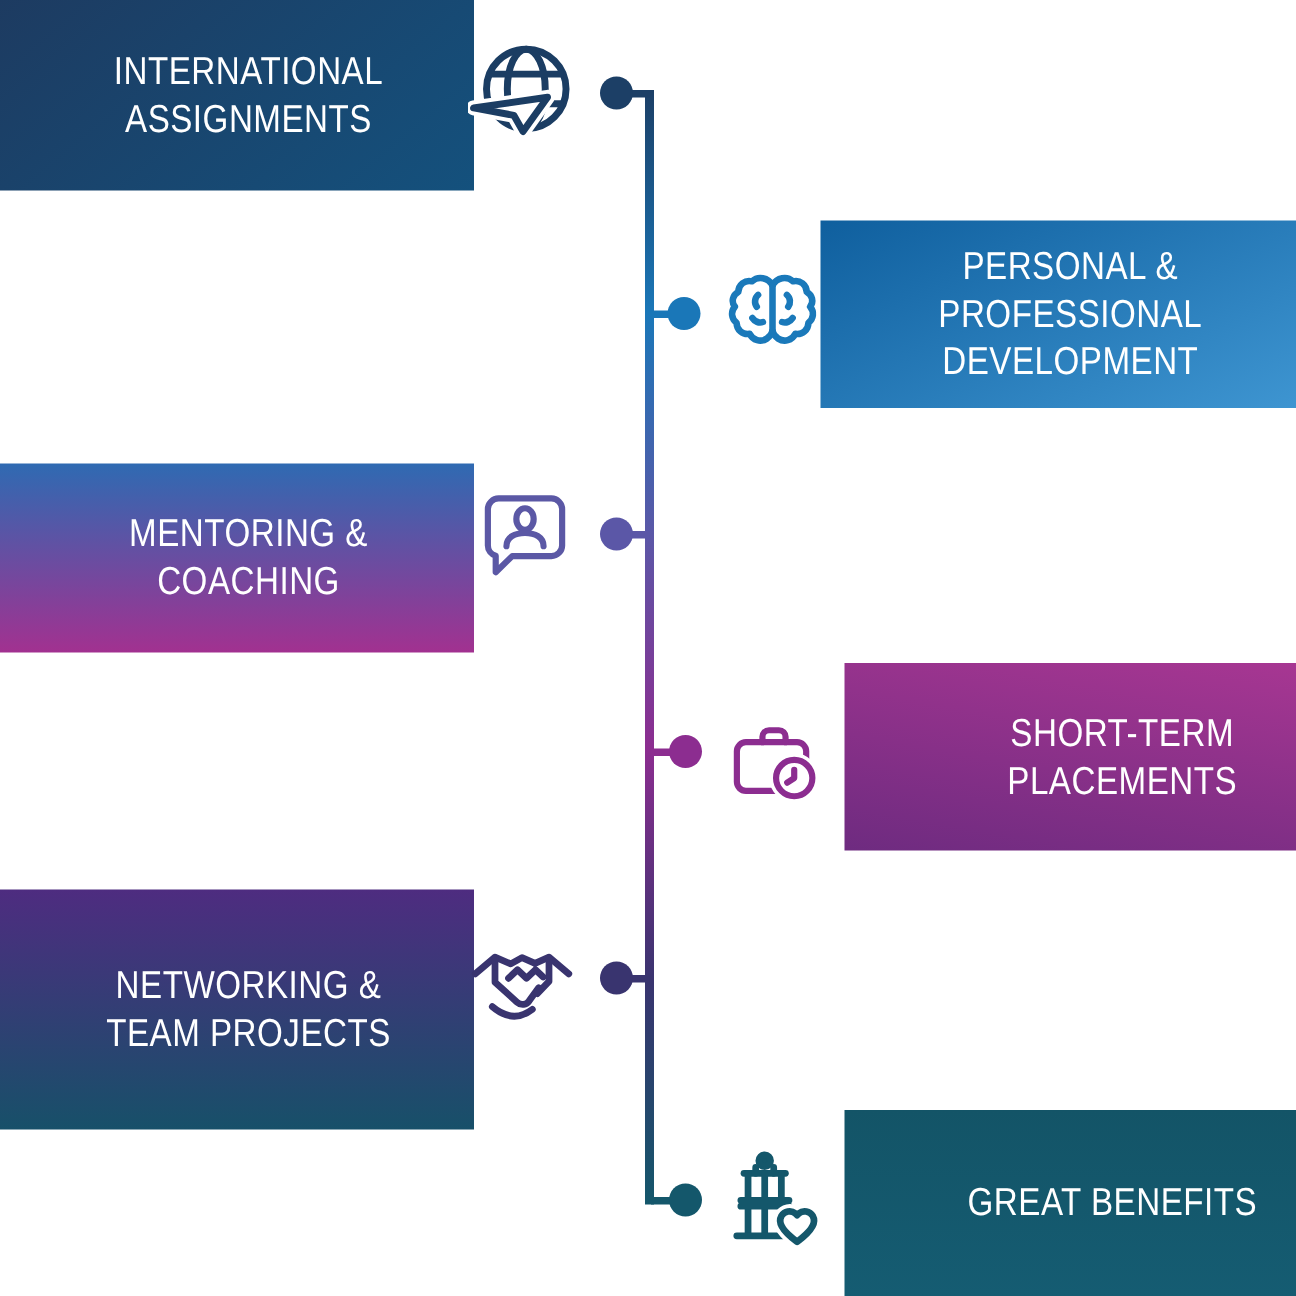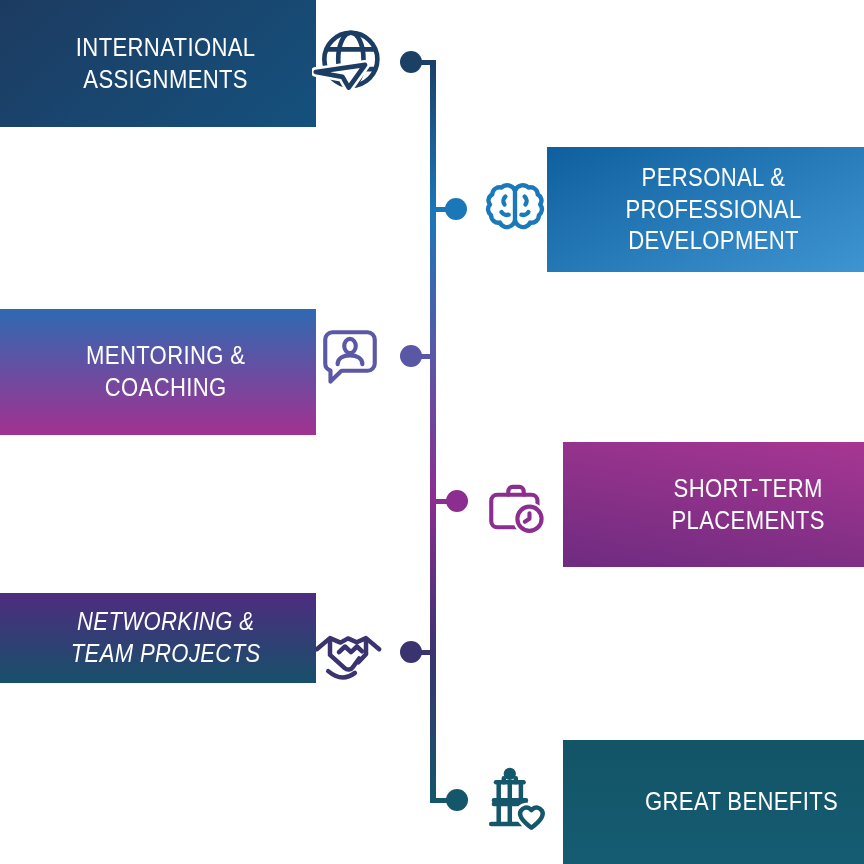--- a/index.html
+++ b/index.html
@@ -13,21 +13,21 @@
   }
   .box-label {
     transform:scaleX(0.85); transform-origin:center;
     font-size:26px; line-height:1.22; letter-spacing:0.4px; font-weight:400;
   }
   .box-label .line { white-space:nowrap; }
   #box-international { left:0;   top:0;   width:300px; height:127px; background:linear-gradient(140deg,#1d3b61 0%,#14517d 100%); }
   #box-personal      { left:547px; top:147px; width:301px; height:125px; background:linear-gradient(155deg,#0f5f9e 0%,#3e95d1 100%); }
   #box-mentoring     { left:0;   top:293px; width:300px; height:126px; background:linear-gradient(180deg,#2f6ab2 0%,#a23190 100%);margin-top:16px; }
   #box-shortterm     { left:563px; top:442px; width:338px; height:125px; background:linear-gradient(190deg,#aa3793 0%,#6e2b80 100%); }
-  #box-networking    { left:0;   top:593px; width:300px; height:90px; background:linear-gradient(180deg,#4e2c80 0%,#175069 100%);font-style:italic; }
+  #box-networking    { left:0;   top:593px; width:300px; height:160px; background:linear-gradient(180deg,#4e2c80 0%,#175069 100%); }
   #box-benefits      { left:563px; top:740px; width:326px; height:124px; background:linear-gradient(180deg,#135467 0%,#155c72 100%); }
 
   #trunk {
     position:absolute; left:430px; top:60px; width:6px; height:743px;
     background:linear-gradient(180deg,#1c3f66 0%,#1a77b8 20%,#5b57a7 40%,#8c2d90 59%,#39346f 80%,#14576b 100%);
   }
   .connector { position:absolute; height:5px; }
   #conn-1 { left:411px; top:60px;  width:22px; background:#1c3f66; }
   #conn-2 { left:434px; top:207px; width:23px; background:#1a77b8; }
   #conn-3 { left:411px; top:354px; width:22px; background:#5b57a7; }

